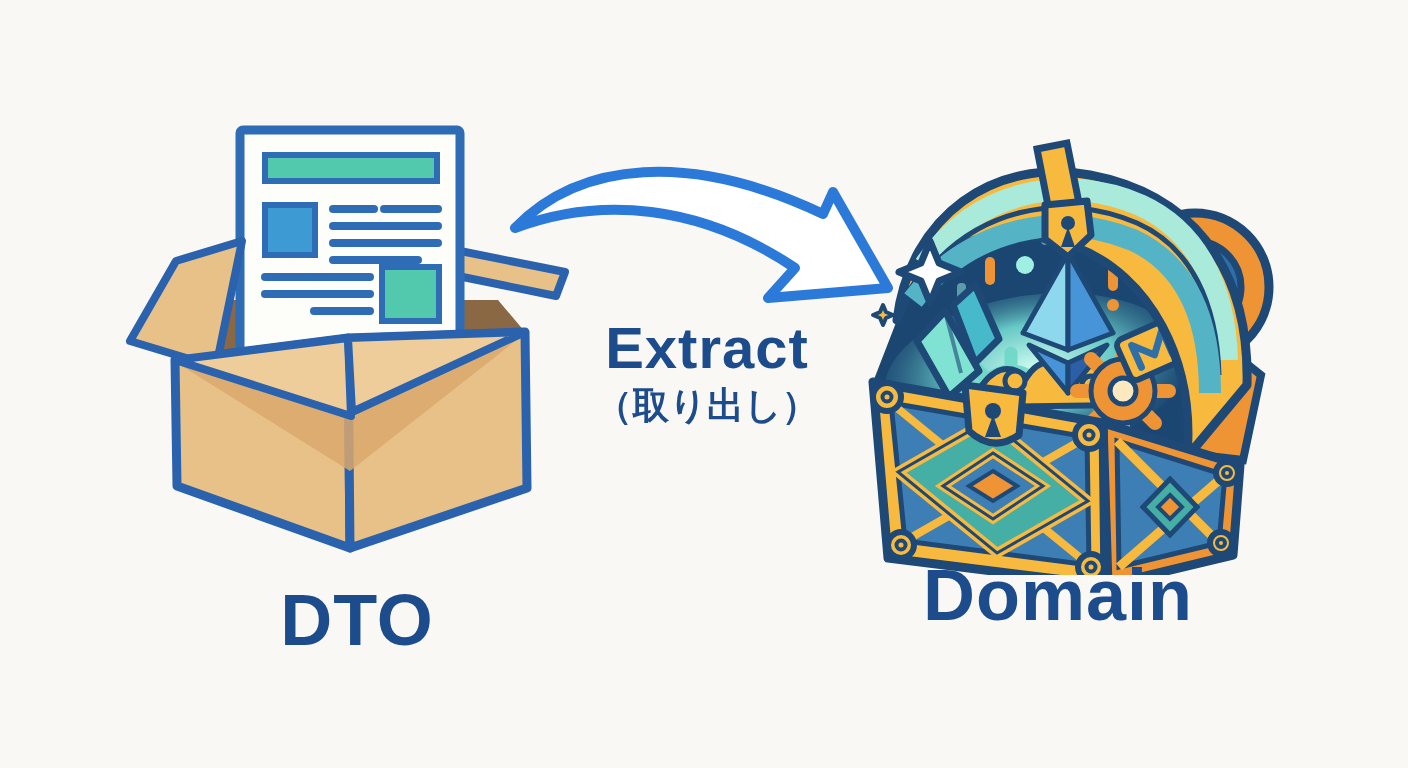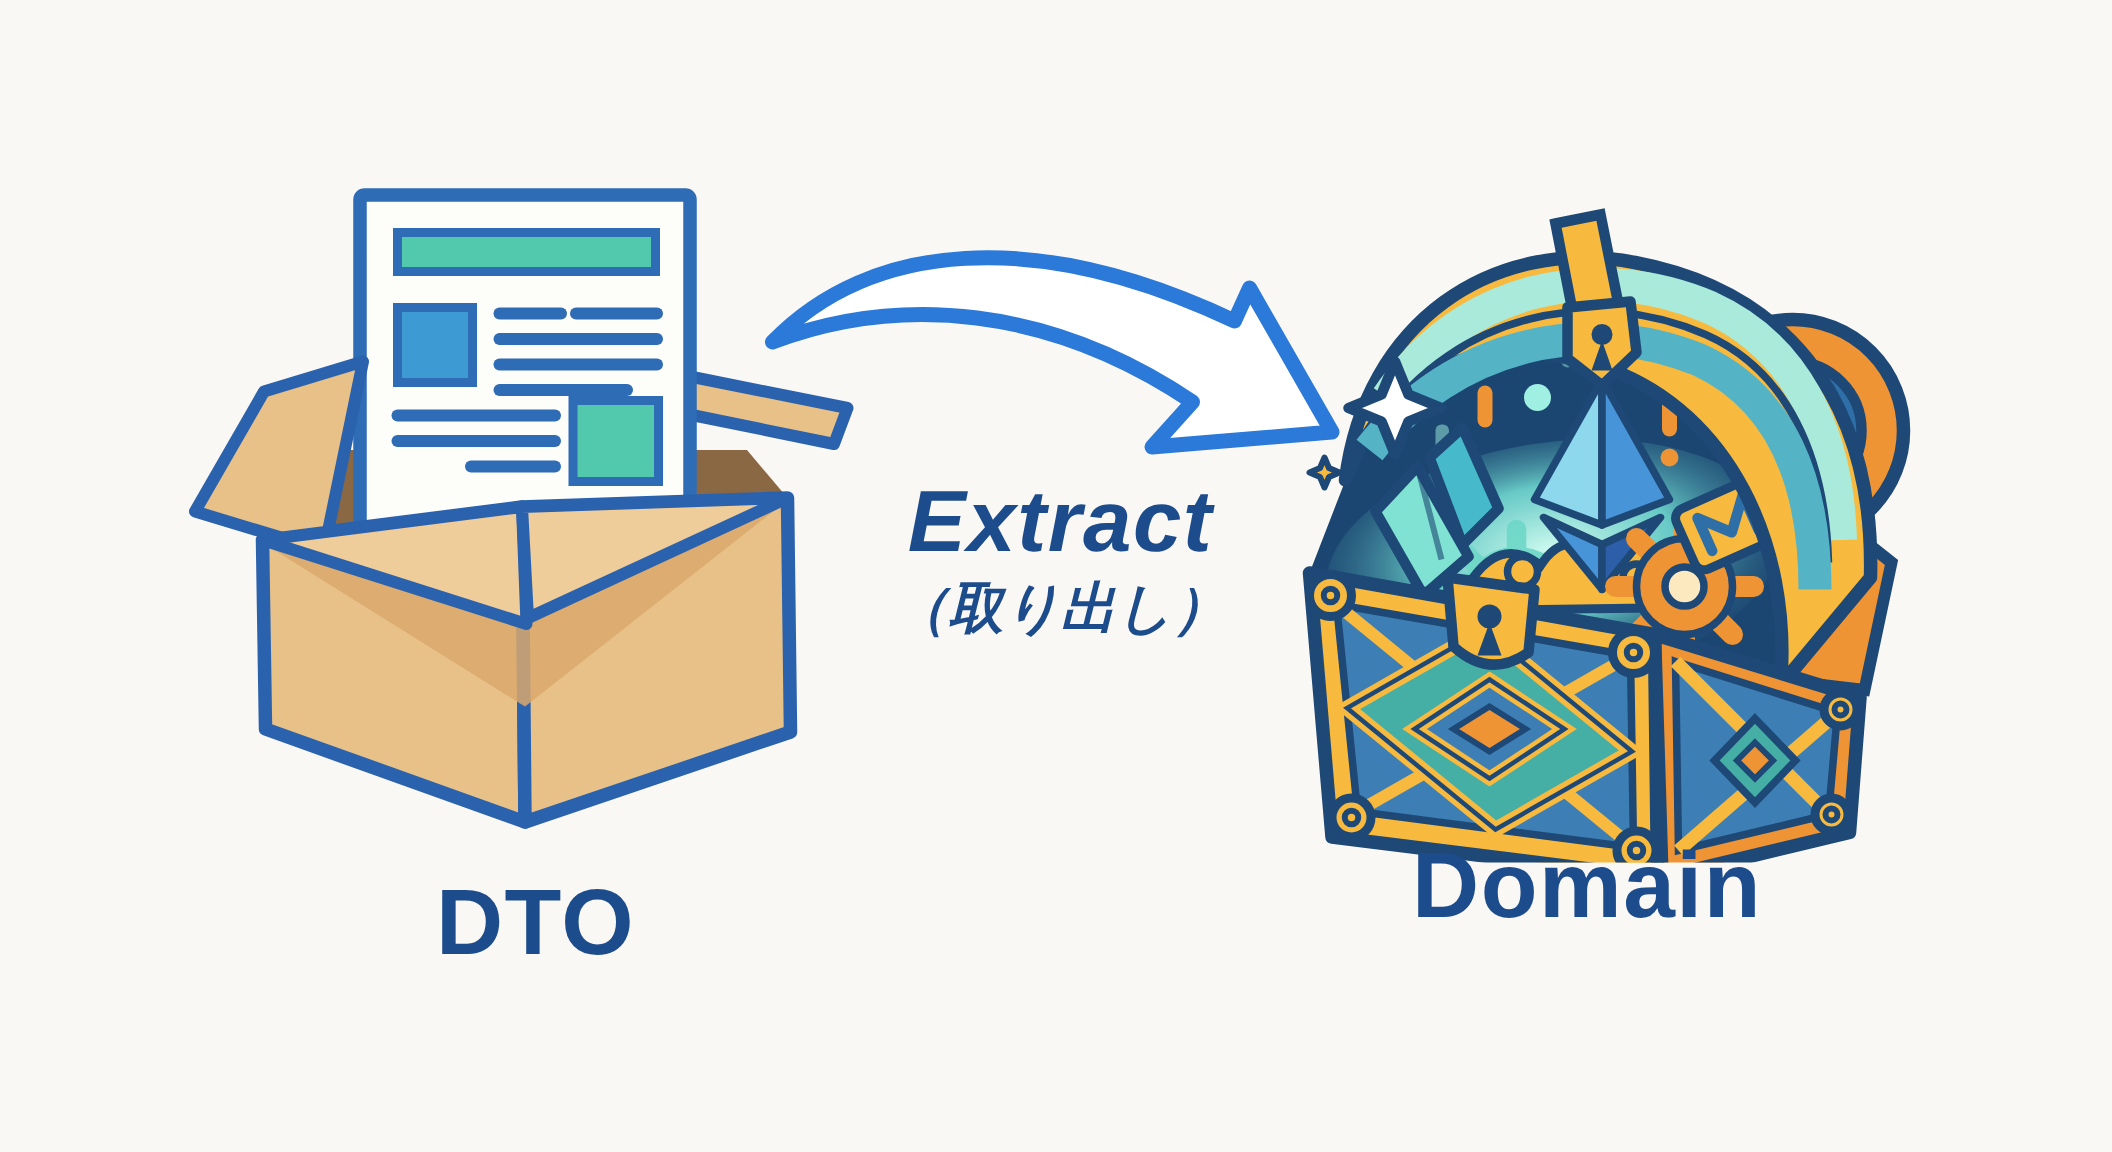--- a/index.html
+++ b/index.html
@@ -3,24 +3,24 @@
 <meta charset="utf-8">
 <style>
   html,body{margin:0;padding:0;}
   body{font-family:"Liberation Sans","DejaVu Sans",sans-serif;}
   .canvas{position:relative;width:1408px;height:768px;background:var(--bg,#FAF8F4);overflow:hidden;}
   .fig{position:absolute;}
   .fig-box{left:118px;top:95px;width:460px;height:480px;}
   .fig-arrow{left:505px;top:138px;width:395px;height:175px;}
   .fig-chest{left:865px;top:135px;width:440px;height:440px;}
   .caption{position:absolute;text-align:center;color:var(--text,#1D4C8C);font-weight:bold;line-height:1.05;}
-  .caption .en{font-size:62px;letter-spacing:1px;}
+  .caption .en{font-size:72px;letter-spacing:1px;}
   .caption .jp{font-size:40px;margin-top:8px;letter-spacing:0px;}
   .caption-dto{left:157px;top:583px;width:400px;}
-  .caption-extract{left:507px;top:318px;width:400px;font-style:italic;}
+  .caption-extract{left:507px;top:318px;width:400px;}
   .caption-extract .en{font-size:58px;}
   .caption-extract .jp{font-size:37px;}
   .caption-domain{left:858px;top:558px;width:400px;}
   
   .f-gold{fill:var(--gold)} .f-orange{fill:var(--orange)} .f-navy{fill:var(--navy)}
   .f-lidnavy{fill:var(--lidNavy)} .f-capblue{fill:var(--capBlue)} .f-pblue{fill:var(--panelBlue)}
   .f-pteal{fill:var(--panelTeal)} .f-glowt{fill:var(--glowTeal)} .f-ethl{fill:var(--ethLight)}
   .f-ethm{fill:var(--ethMid)} .f-ethd{fill:var(--ethDark)} .f-cryst{fill:var(--crystalTeal)}
   .f-crysb{fill:var(--crystalBlue)} .f-tan{fill:var(--tan)} .f-tanl{fill:var(--tanLight)}
   .f-tand{fill:var(--tanDark)} .f-intbrown{fill:var(--interiorBrown)} .f-paper{fill:var(--paper)}

